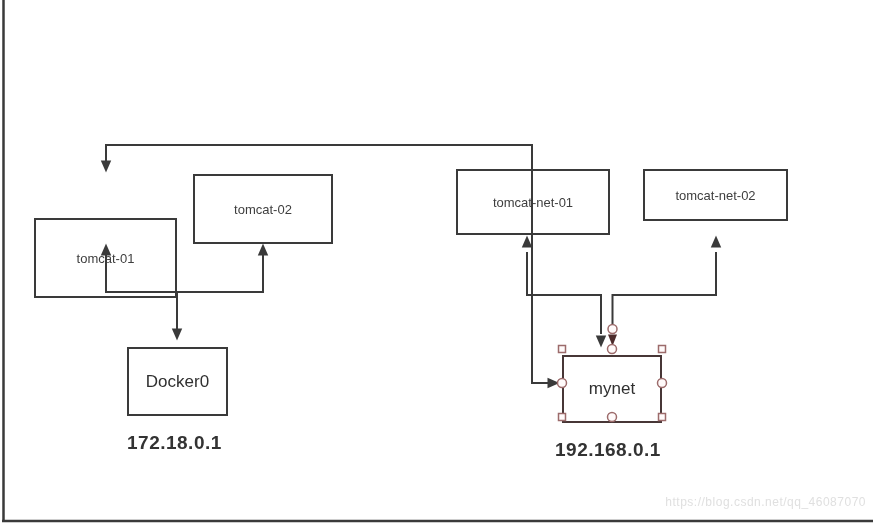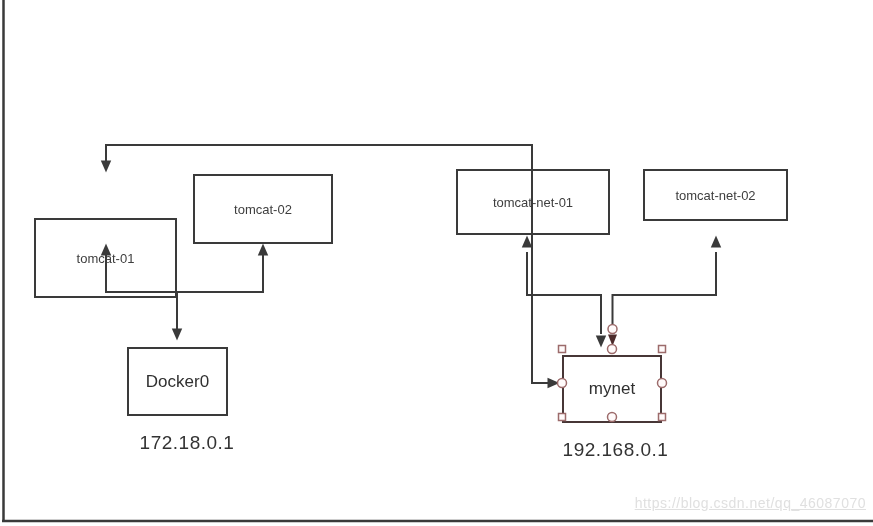--- a/index.html
+++ b/index.html
@@ -19,28 +19,28 @@
     color:#3e3e3e;font-size:13px;z-index:1;
   }
   .node--bold{font-size:17px;font-weight:normal;color:#303030;margin-top:6px;}
   #n-tomcat01{left:34px;top:174px;width:143px;height:80px;margin-top:44px;}
   #n-tomcat02{left:193px;top:174px;width:140px;height:70px;}
   #n-tomcatnet01{left:456px;top:169px;width:154px;height:66px;}
   #n-tomcatnet02{left:643px;top:169px;width:145px;height:52px;}
   #n-docker0{left:127px;top:341px;width:101px;height:69px;}
   #n-mynet{left:562px;top:349px;width:100px;height:68px;border-color:#473636;}
   .ip-label{
-    position:absolute;font-size:19px;font-weight:normal;color:#333333;
-    text-align:center;z-index:1;letter-spacing:0.5px;
+    position:absolute;font-size:19px;font-weight:bold;color:#333333;
+    z-index:1;letter-spacing:0.5px;
   }
   #ip-docker0{left:127px;top:432px;width:120px;}
   #ip-mynet{left:555px;top:439px;width:121px;}
   .watermark{
-    position:absolute;right:7px;top:495px;font-size:14px;
-    color:var(--watermark-color);z-index:1;letter-spacing:0.5px;text-decoration:underline;
+    position:absolute;right:7px;top:495px;font-size:12px;
+    color:var(--watermark-color);z-index:1;letter-spacing:0.5px;
   }
   svg.overlay{position:absolute;left:0;top:0;z-index:2;pointer-events:none;}
   svg .wire{stroke:var(--line-color);stroke-width:2;fill:none;}
   svg .frame{stroke:var(--line-color);stroke-width:2.5;fill:none;}
   svg .arrow{fill:var(--line-color);stroke:none;}
   svg .arrow-sel{fill:var(--selection-dark);stroke:none;}
   svg .handle{fill:#fffafa;stroke:var(--selection-color);stroke-width:1.5;}
 </style>
 </head>
 <body>

